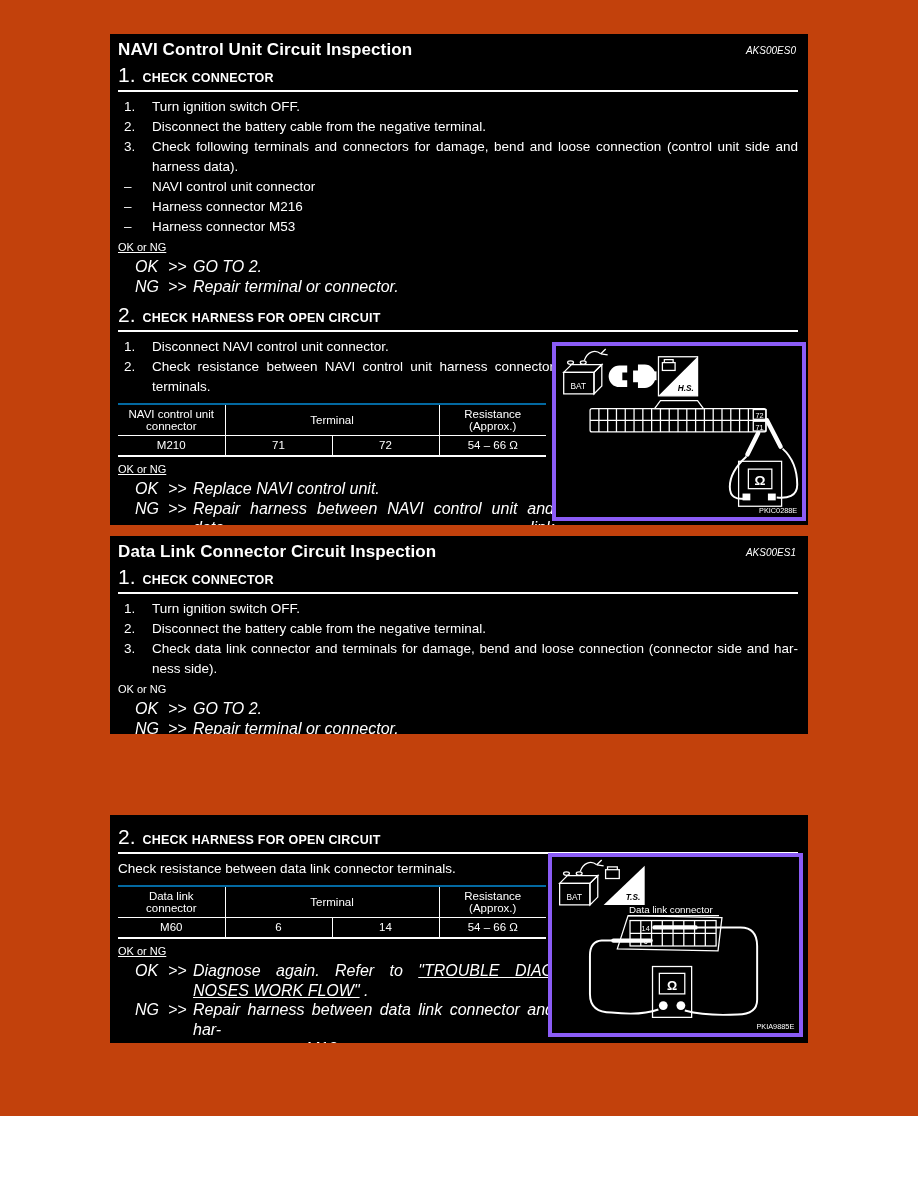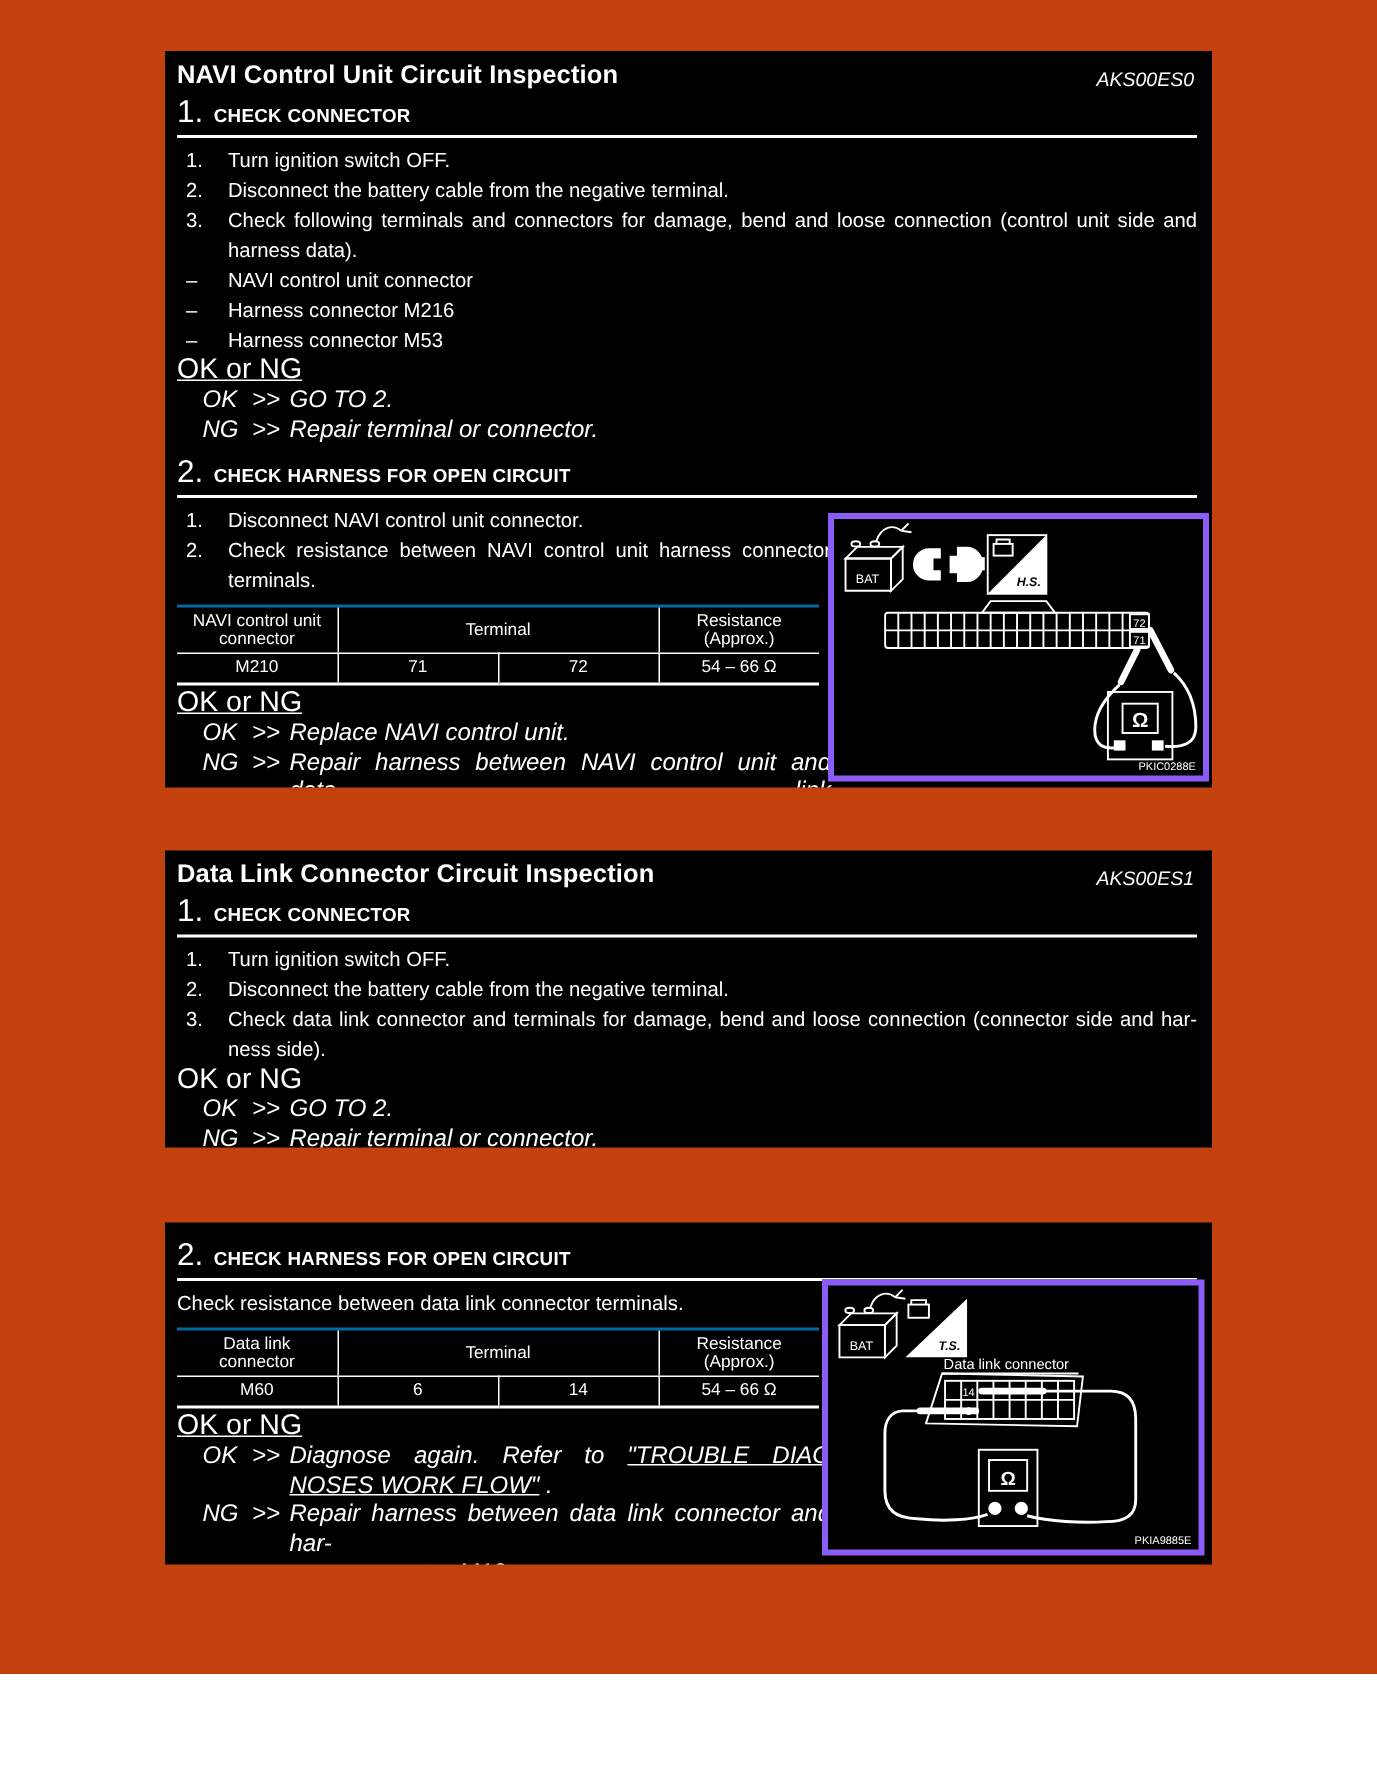--- a/index.html
+++ b/index.html
@@ -1,38 +1,38 @@
 <!DOCTYPE html>
 <html><head>
 <meta charset="utf-8">
 <style>
   html,body { margin:0; padding:0; background:#ffffff; }
   .page { position:relative; width:918px; height:1116px; background:#c2410c;
           font-family:"Liberation Sans", sans-serif; }
   .panel { position:absolute; left:110px; width:698px; background:#000;
            color:#fff; box-sizing:border-box; padding:5px 10px 8px 8px; overflow:hidden; }
   #panel-navi { top:34px;  height:491px; }
-  #panel-dlc  { top:567px; height:198px; }
+  #panel-dlc  { top:536px; height:198px; }
   #panel-dlc2 { top:815px; height:228px; }
 
   .title-row { display:flex; justify-content:space-between; align-items:flex-start; }
   .panel-title { font-size:17px; font-weight:bold; line-height:21px; letter-spacing:.1px; }
-  .doc-code { font-size:13px; font-style:italic; padding-top:6px; padding-right:2px; }
+  .doc-code { font-size:10px; font-style:italic; padding-top:6px; padding-right:2px; }
 
   .step-header { display:flex; align-items:baseline; margin-top:2px; }
   .step-num { font-size:21px; line-height:25px; margin-right:7px; font-weight:400; }
   .step-heading { font-size:12.5px; font-weight:bold; letter-spacing:.2px; }
   .rule { height:2px; background:#fff; margin:3px 0 5px 0; }
 
   .li { display:flex; font-size:13.5px; line-height:20px; }
   .li-num { flex:0 0 28px; padding-left:6px; }
   .li-text { flex:1; }
   .just { text-align:justify; text-align-last:justify; }
 
-  .okng { font-size:19px; line-height:20px; }
+  .okng { font-size:11px; line-height:20px; }
   .okng.u { text-decoration:underline; }
 
   .res { display:flex; font-size:16px; line-height:19.5px;font-style:italic; }
   .res-label { flex:0 0 33px; margin-left:17px; }
   .res-arrow { flex:0 0 25px; }
   .res-text { flex:1; }
 
   .narrow { width:436px; }
 
   .spec-table { border-collapse:collapse; width:428px; margin:6px 0 2px 0;

